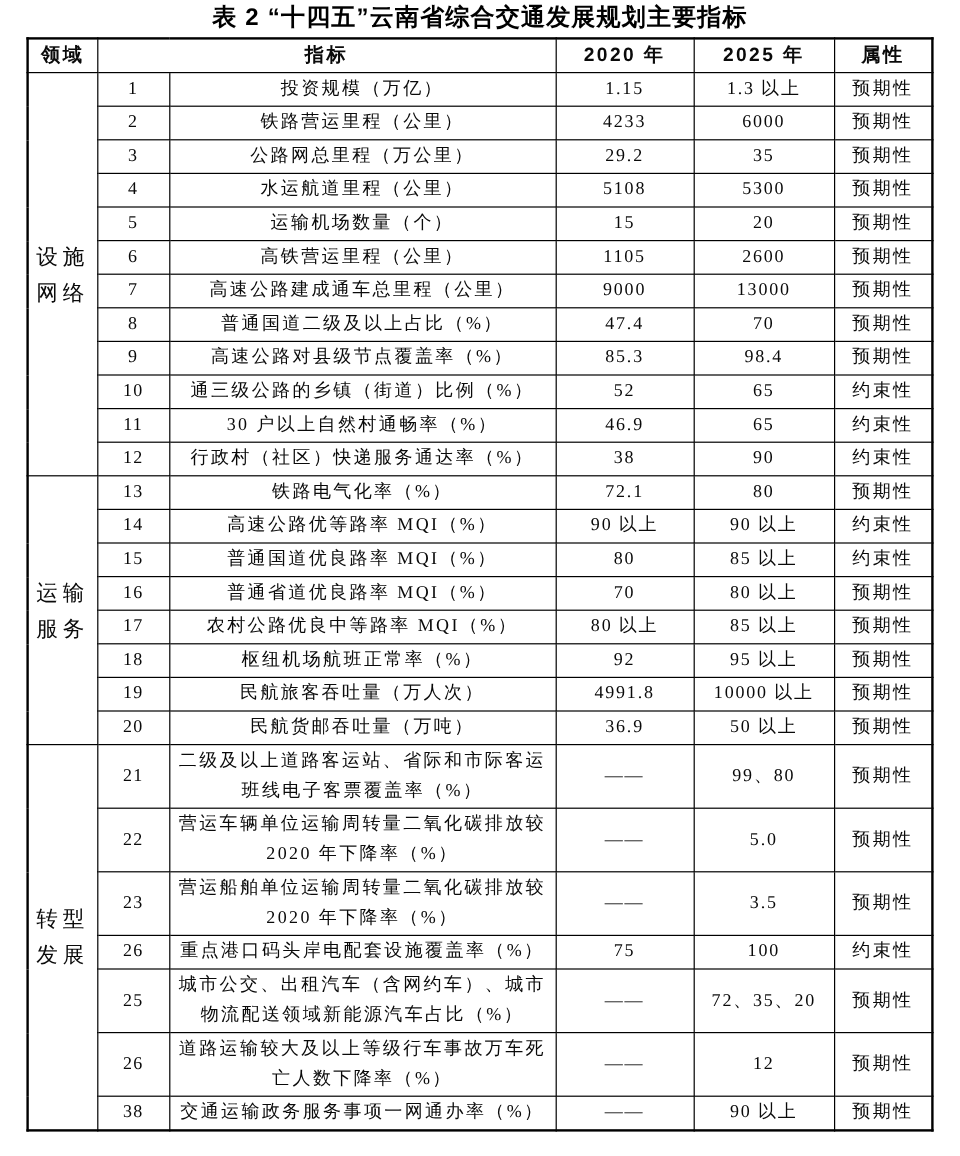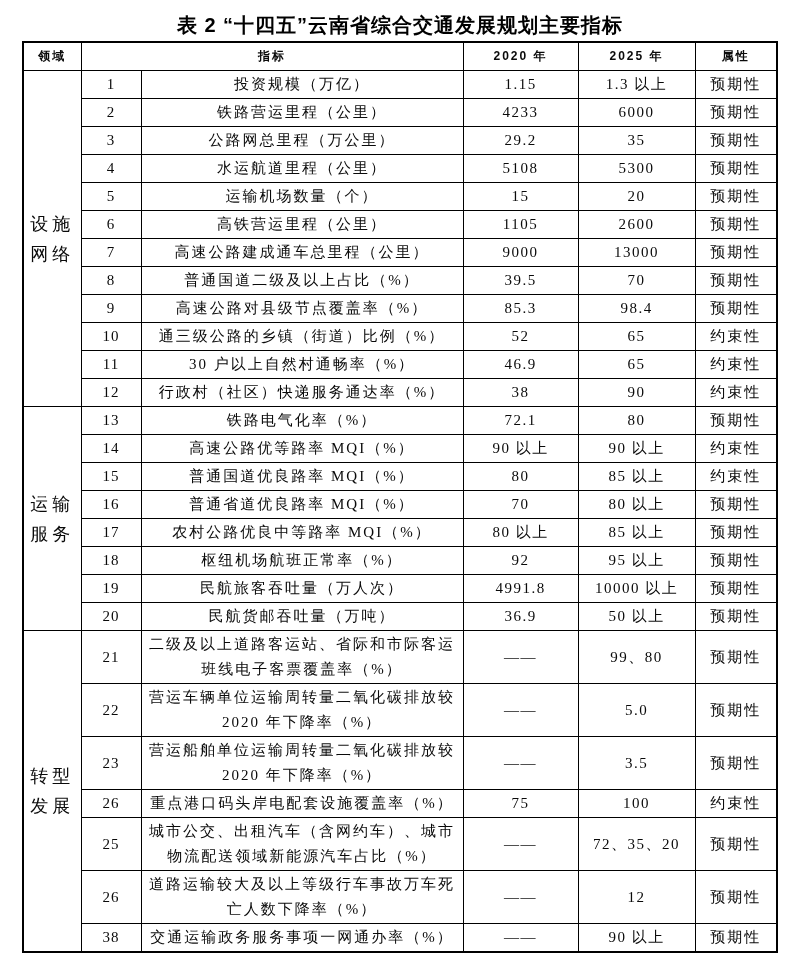--- a/index.html
+++ b/index.html
@@ -15,21 +15,20 @@
   .doc-title {
     text-align: center;
     font-family: "Liberation Sans", "DejaVu Sans", sans-serif;
     font-weight: bold;
     font-size: 20px;
     letter-spacing: 1px;
     padding-top: 2px;
     height: 28px;
     line-height: 26px;
     white-space: nowrap;
-    margin-top: 10px;
   }
   table.indicator-table {
     border-collapse: collapse;
     table-layout: fixed;
     width: 754px;
     margin: 1px auto 0 auto;
     border: 2px solid #000;
   }
   .indicator-table th, .indicator-table td {
     border: 1px solid #000;
@@ -38,21 +37,21 @@
     padding: 1px 3px;
     box-sizing: border-box;
     font-size: 15px;
     line-height: 25px;
     letter-spacing: 2px;
     color: #0a0a0a;
   }
   .indicator-table thead th {
     font-family: "Liberation Sans", "DejaVu Sans", sans-serif;
     font-weight: bold;
-    font-size: 12px;
+    font-size: 16px;
     height: 28px;
     letter-spacing: 2px;
   }
   .indicator-table tbody td { height: 26px; }
   td.domain-cell {
     white-space: pre-line;
     letter-spacing: 4px;
     line-height: 30px;
     font-size: 18px;
   }
@@ -133,21 +132,21 @@
         <tr>
           <td class="row-number-cell">7</td>
           <td class="indicator-cell">高速公路建成通车总里程（公里）</td>
           <td class="value-2020-cell">9000</td>
           <td class="value-2025-cell">13000</td>
           <td class="attribute-cell">预期性</td>
         </tr>
         <tr>
           <td class="row-number-cell">8</td>
           <td class="indicator-cell">普通国道二级及以上占比（%）</td>
-          <td class="value-2020-cell">39.5</td>
+          <td class="value-2020-cell">47.4</td>
           <td class="value-2025-cell">70</td>
           <td class="attribute-cell">预期性</td>
         </tr>
         <tr>
           <td class="row-number-cell">9</td>
           <td class="indicator-cell">高速公路对县级节点覆盖率（%）</td>
           <td class="value-2020-cell">85.3</td>
           <td class="value-2025-cell">98.4</td>
           <td class="attribute-cell">预期性</td>
         </tr>

